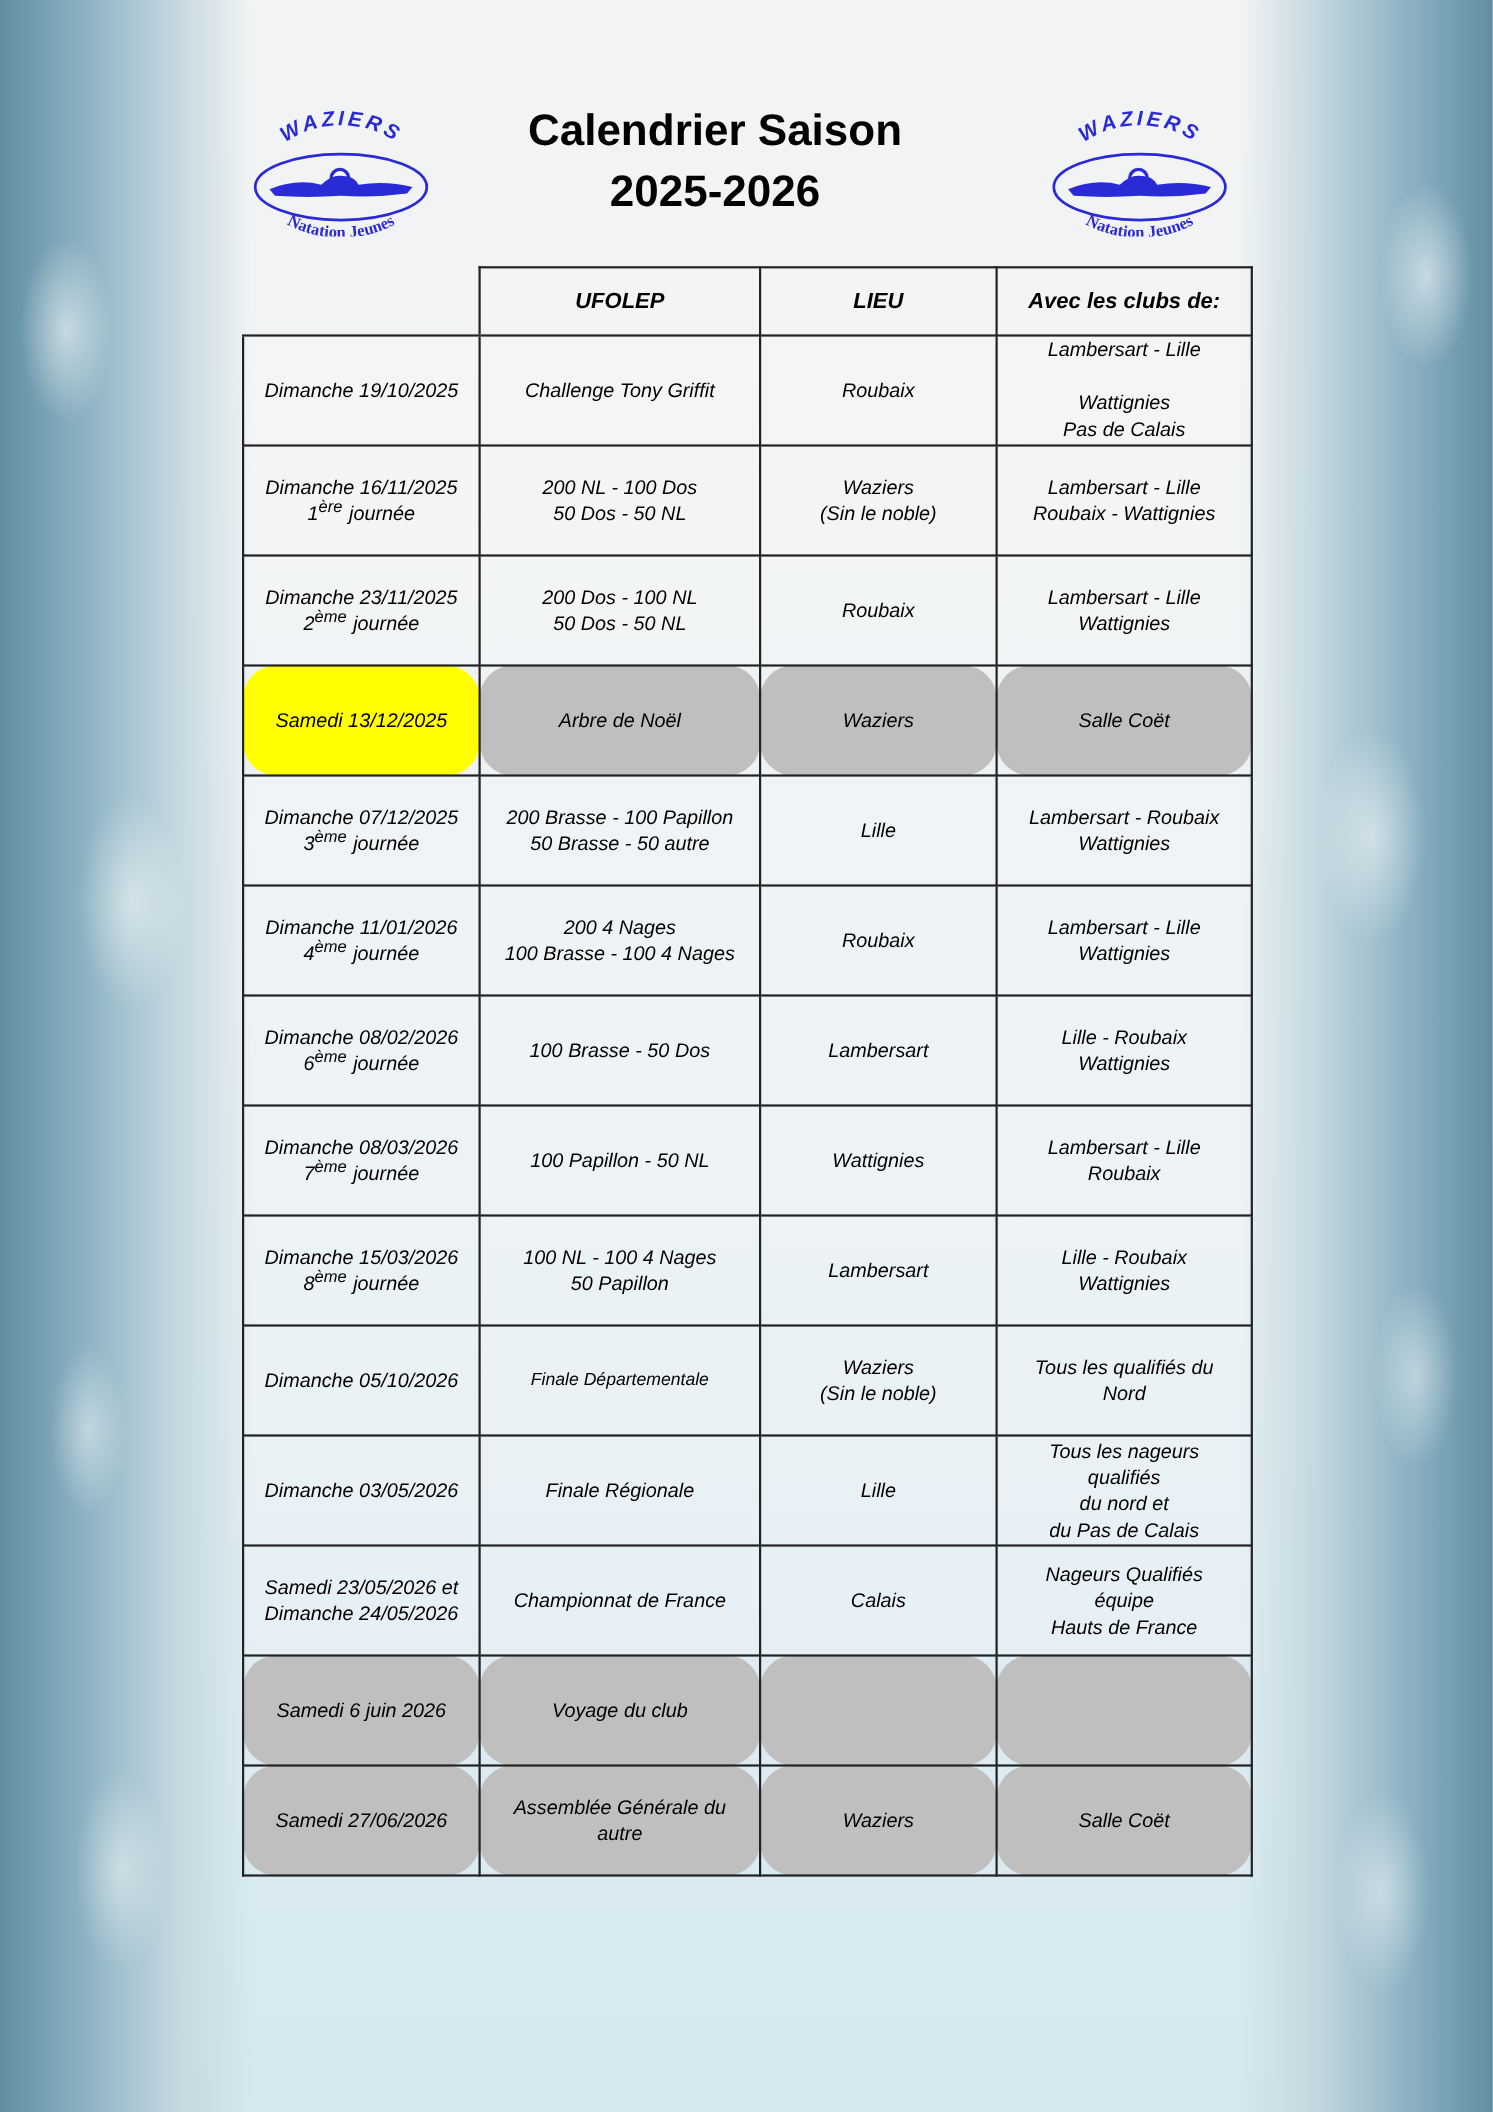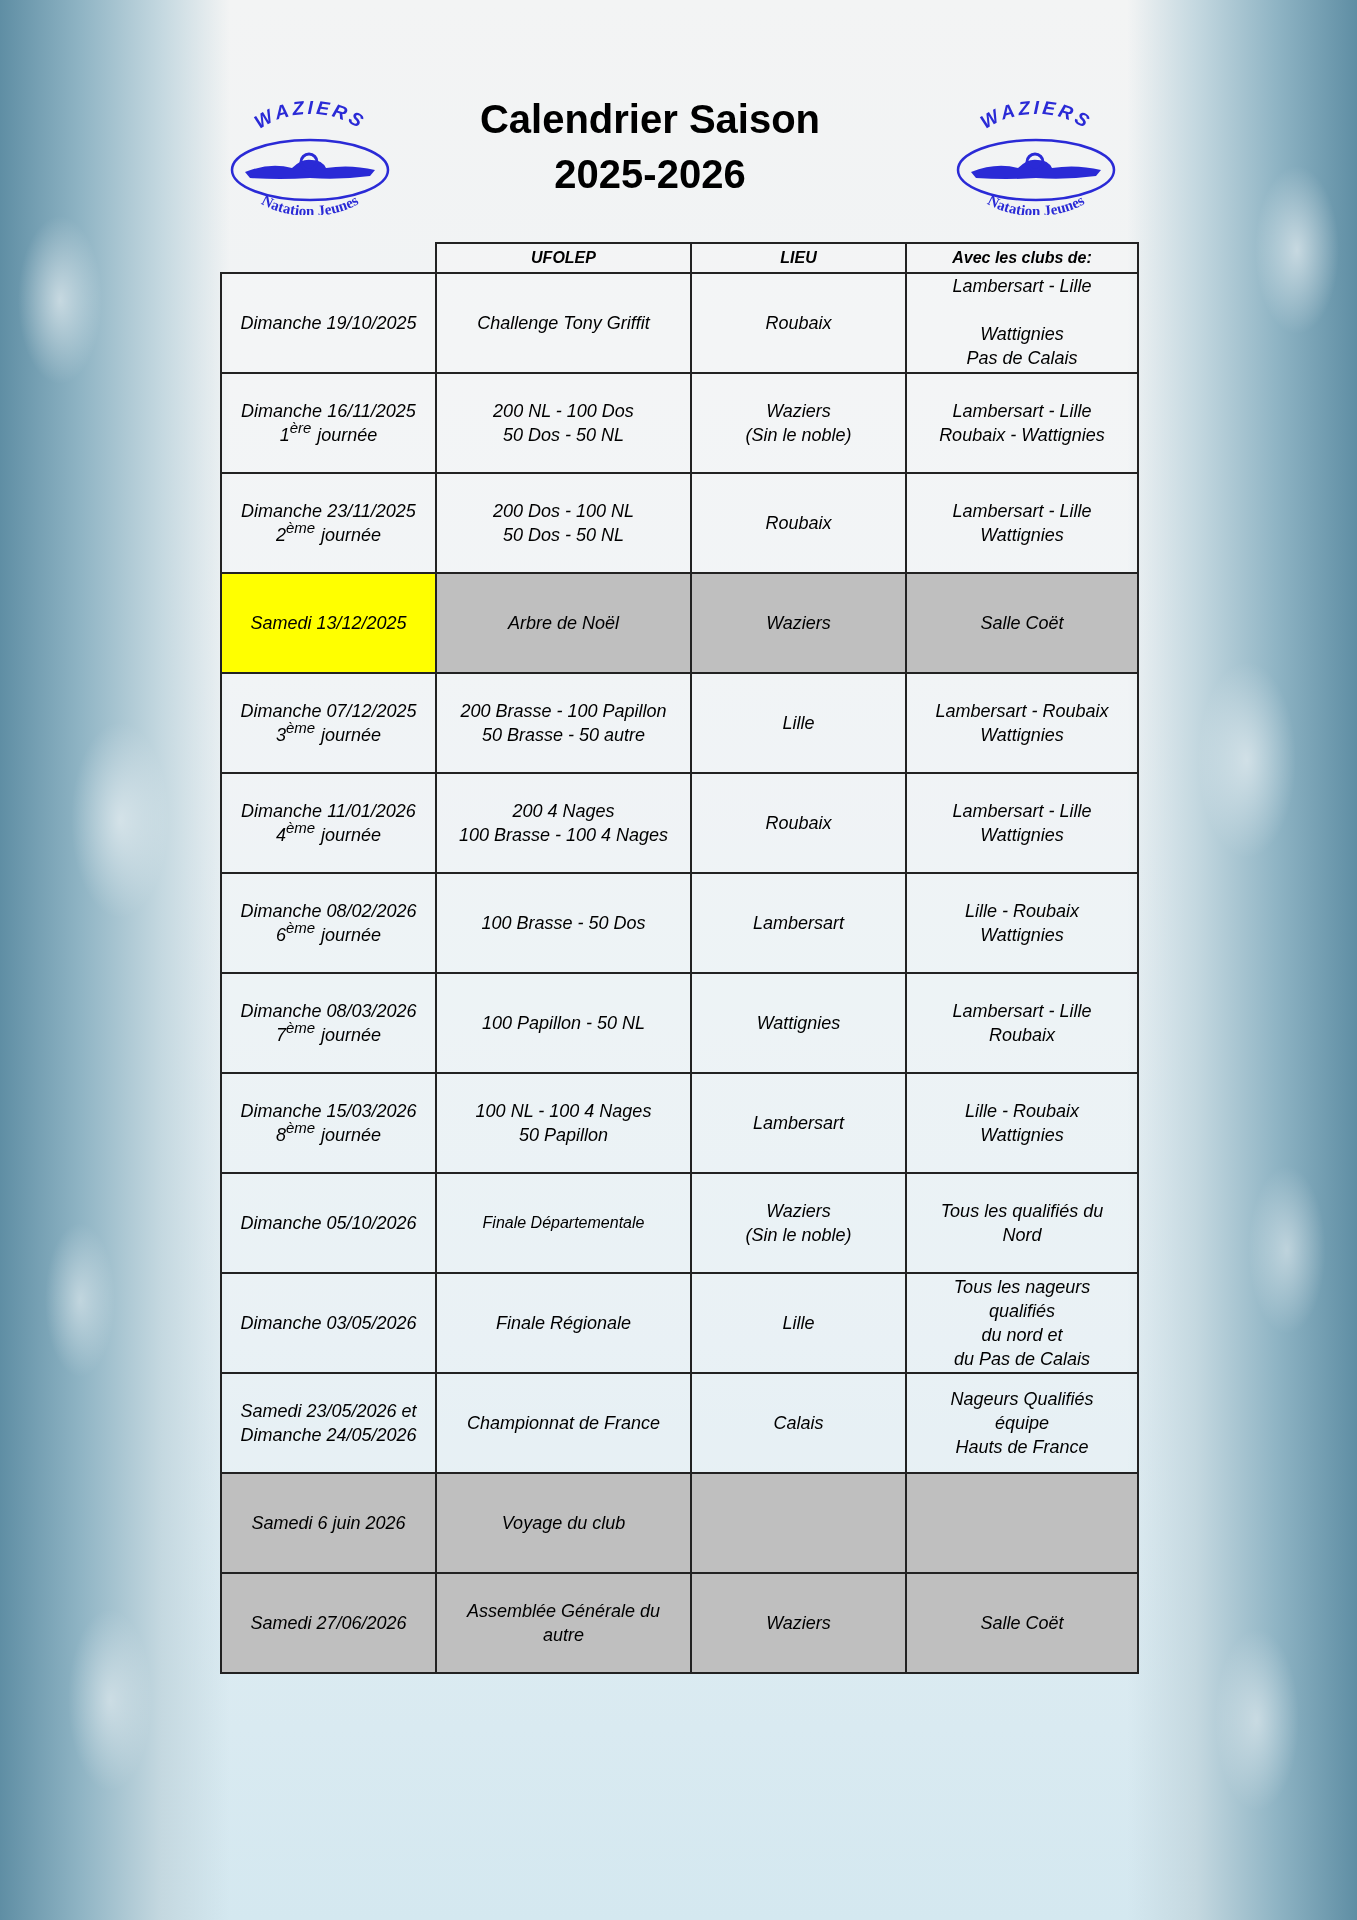--- a/index.html
+++ b/index.html
@@ -44,34 +44,34 @@
 
   table.calendar {
     position: absolute; left: 220px; top: 242px;
     border-collapse: collapse; table-layout: fixed; width: 917px;
   }
   .calendar col.c0 { width: 215px; }
   .calendar col.c1 { width: 255px; }
   .calendar col.c2 { width: 215px; }
   .calendar col.c3 { width: 232px; }
   .calendar th {
-    height: 28px; font-size: 16px; font-style: italic; font-weight: bold;
+    height: 28px; font-size: 20px; font-style: italic; font-weight: bold;
     border: 2px solid #222; text-align: center; background: rgba(245,245,245,0.35);
-    padding: 0;
+    padding: 16px;
   }
   .calendar th.blank { border: none; border-bottom: 2px solid #222; background: transparent; }
   .calendar td {
     height: 98px; border: 2px solid #222; text-align: center; vertical-align: middle;
     font-style: italic; font-size: 18px; line-height: 24px; color: #000000;
     padding: 0 4px; background: rgba(250,250,250,0.25); margin-top: 40px;
   }
   .calendar td .line { display: block; }
   .calendar td sup { font-size: 15px; vertical-align: 8px; line-height: 0; margin-right: 6px; }
   .calendar td.small { font-size: 16px; }
-  .calendar tr.grey td { background: #bfbfbf; }
+  .calendar tr.grey td { background: #bfbfbf; border-radius: 30px; }
   .calendar td.yellow { background: #ffff00 !important; }
   .calendar td.top-align { vertical-align: top; padding-top: 0; }
 </style>
 </head>
 <body>
 
 <div class="water-left"></div>
 <div class="water-right"></div>
 
 <div class="logo left">

